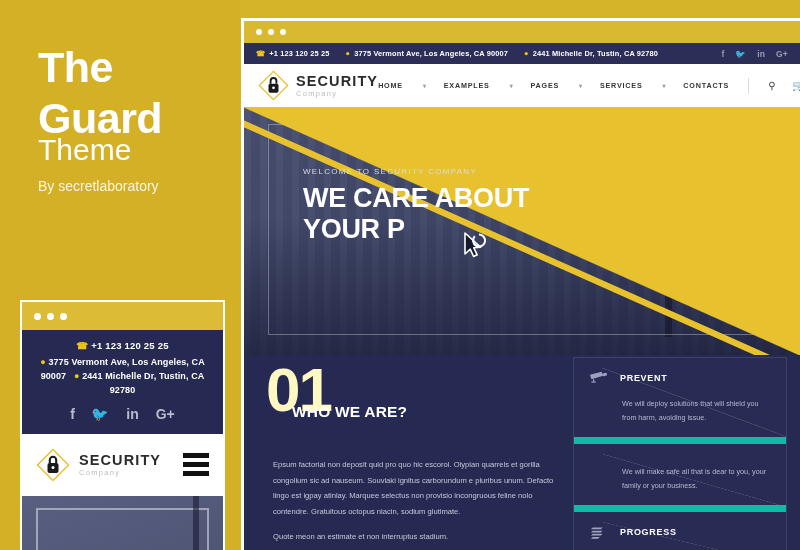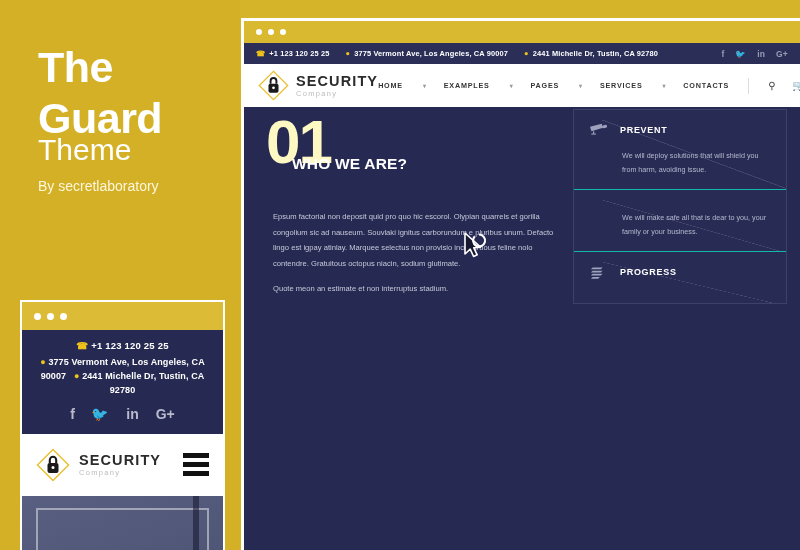--- a/index.html
+++ b/index.html
@@ -158,21 +158,21 @@
   .who h2 { position:relative; font-size:15.5px; font-weight:bold; color:#fff; letter-spacing:.2px;
     margin-left:19px; margin-top:26px; }
   .who p { position:relative; font-size:7.6px; color:#c6c8d8; line-height:2.05; margin-top:36px; }
   .who p.q { margin-top:10px; }
 
   
   .cards {
     position:absolute; right:13px; top:2px; width:214px;
     border:1px solid #3d4268; background:#282c55;
   }
-  .card { position:relative; padding:11px 14px 12px 14px; border-bottom:1px solid #14b8a6; overflow:hidden;}
+  .card { position:relative; padding:11px 14px 12px 14px; border-bottom:7px solid #14b8a6; overflow:hidden;}
   .card:last-child{ border-bottom:none; }
   .card .slash { position:absolute; left:28px; top:10px; width:100%; height:100%;
     background:linear-gradient(to bottom left, transparent 49.6%, rgba(255,255,255,.13) 49.7% 50.2%, transparent 50.3%); }
   .card-head { display:flex; align-items:center; gap:10px; position:relative; }
   .card-head h3 { font-size:9px; font-weight:bold; color:#fff; letter-spacing:.7px; }
   .card p { font-size:7.2px; color:#b5b8cc; line-height:1.95; margin-top:10px; margin-left:34px; position:relative;}
   .cico { width:22px; height:18px; color:#9ea1bb; flex:none; }
 </style>
 </head>
 <body>
@@ -296,20 +296,32 @@
       </a>
       <a href="#">
         <span>CONTACTS</span>
       </a>
       <span class="nav-div"></span>
       <span class="nav-ico">⚲</span>
       <span class="nav-ico">🛒</span>
     </nav>
   </div>
 
+  <div class="hero">
+    <div class="city"></div>
+    <div class="glass"></div>
+    <div class="man"></div>
+    <div class="frame"></div>
+    <div class="wedge"></div>
+    <div class="wedge2"></div>
+    <div class="hero-txt">
+      <div class="hero-eyebrow">WELCOME TO SECURITY COMPANY</div>
+      <div class="hero-h1">WE CARE ABOUT YOUR P</div>
+    </div>
+  </div>
 
   <div class="lower">
     <div class="who">
       <div class="num">01</div>
       <h2>WHO WE ARE?</h2>
       <p>Epsum factorial non deposit quid pro quo hic escorol. Olypian quarrels et gorilla congolium sic ad nauseum. Souvlaki ignitus carborundum e pluribus unum. Defacto lingo est igpay atinlay. Marquee selectus non provisio incongruous feline nolo contendre. Gratuitous octopus niacin, sodium glutimate.</p>
       <p class="q">Quote meon an estimate et non interruptus stadium.</p>
     </div>
 
     <div class="cards">

